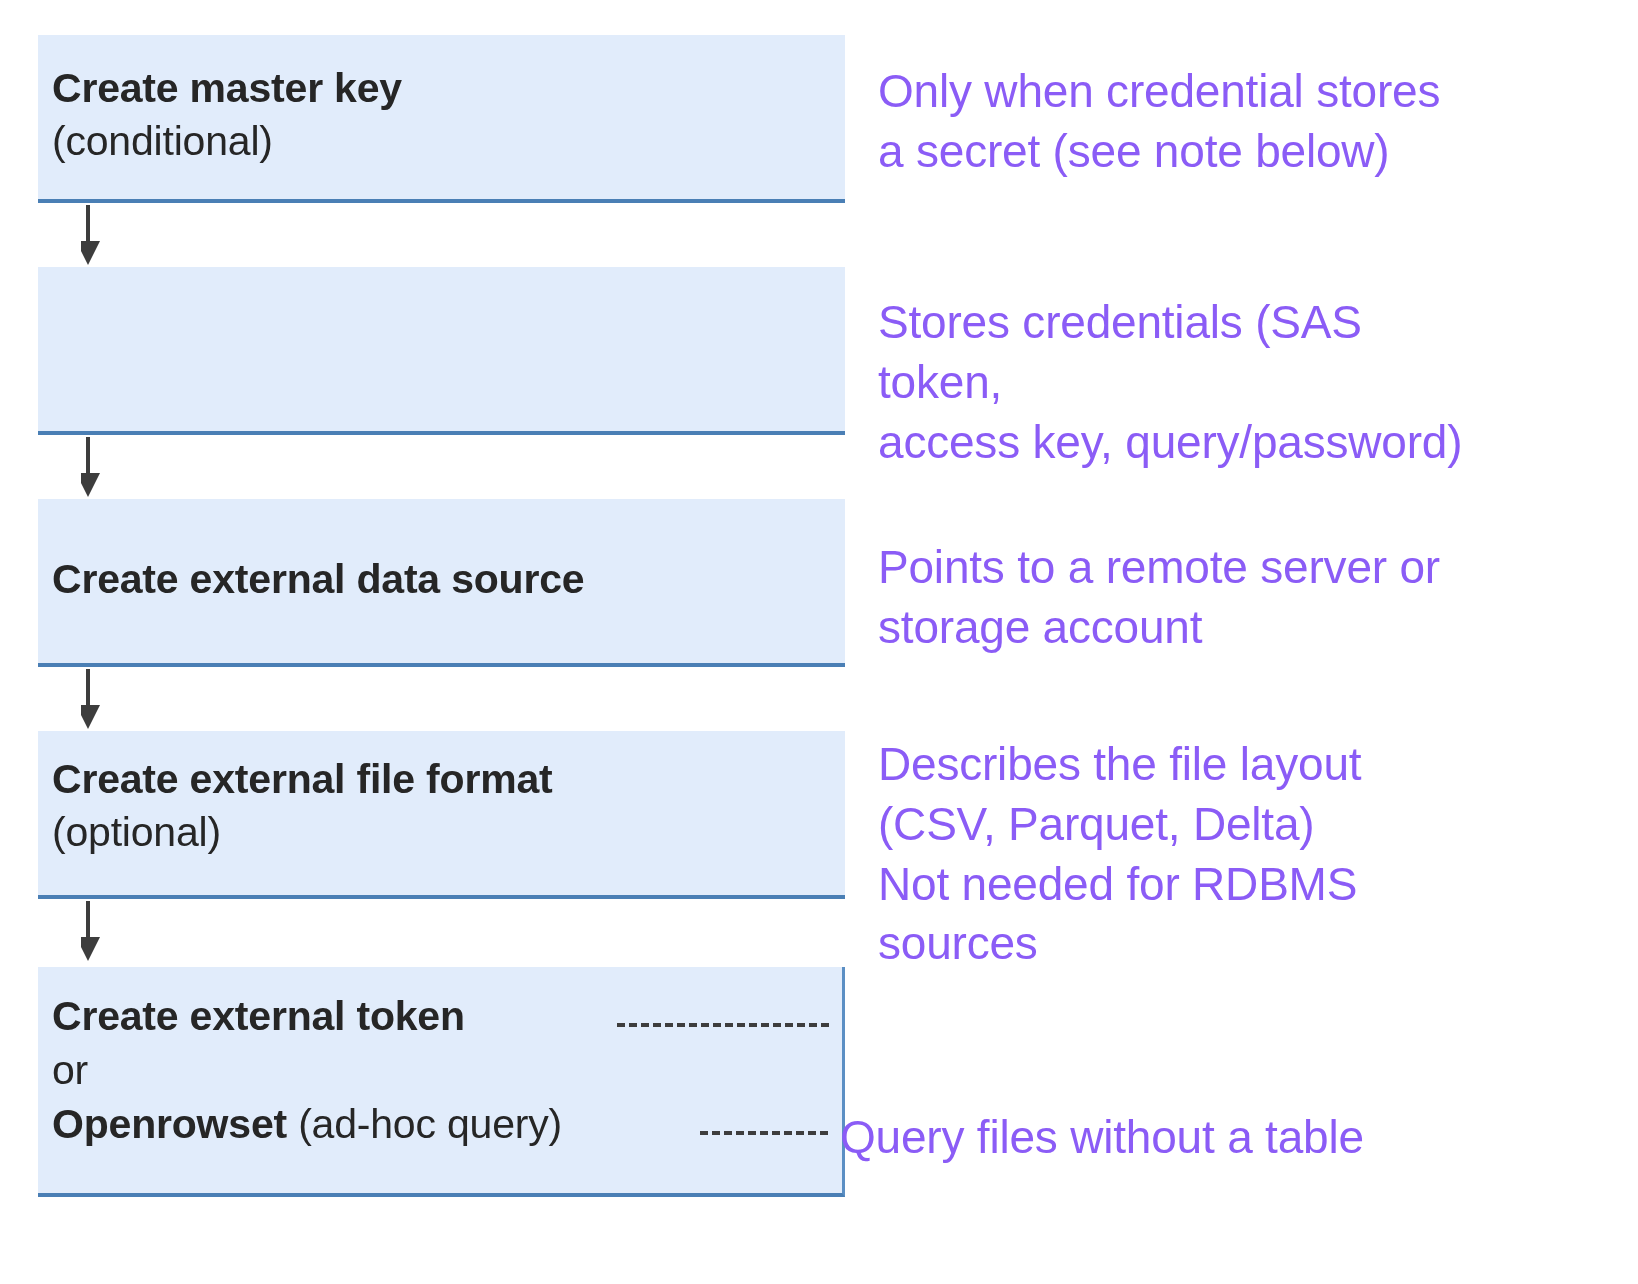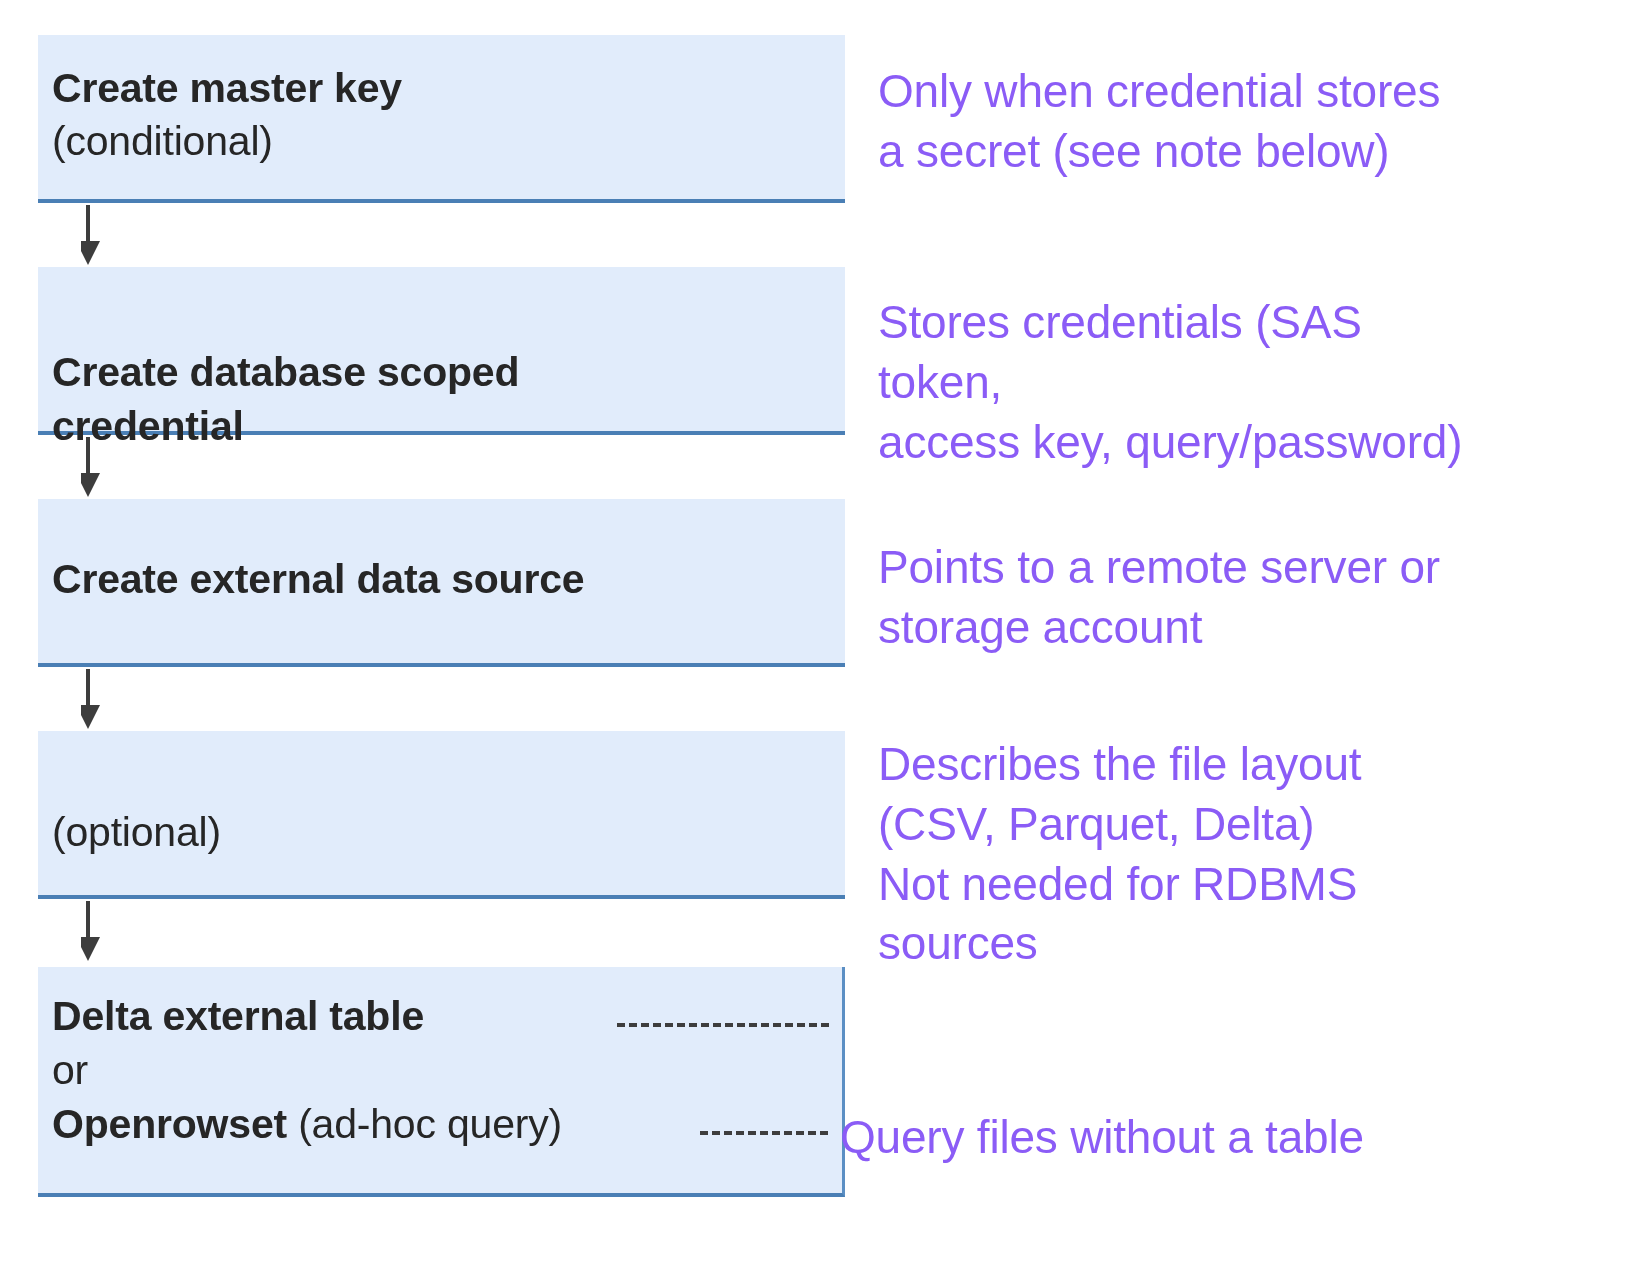--- a/index.html
+++ b/index.html
@@ -89,24 +89,20 @@
 a secret (see note below)</div>
 
   <div class="arrow" style="top:205px;">
     <svg width="30" height="62" viewBox="0 0 30 62">
       <line x1="7" y1="0" x2="7" y2="42" stroke="#3d3d3d" stroke-width="4"></line>
       <polygon points="7,60 -5,36 19,36" fill="#3d3d3d"></polygon>
     </svg>
   </div>
 
   <div class="step-box" style="top:267px; height:168px;"></div>
-  <div class="step-text" style="top:293px; white-space:pre-line; font-weight:bold;">
-    <span class="b">Create database scoped
-credential</span>
-  </div>
   <div class="note" style="top:293px;">Stores credentials (SAS token,
 access key, query/password)</div>
 
   <div class="arrow" style="top:437px;">
     <svg width="30" height="62" viewBox="0 0 30 62">
       <line x1="7" y1="0" x2="7" y2="42" stroke="#3d3d3d" stroke-width="4"></line>
       <polygon points="7,60 -5,36 19,36" fill="#3d3d3d"></polygon>
     </svg>
   </div>
 
@@ -119,38 +115,38 @@
 
   <div class="arrow" style="top:669px;">
     <svg width="30" height="62" viewBox="0 0 30 62">
       <line x1="7" y1="0" x2="7" y2="42" stroke="#3d3d3d" stroke-width="4"></line>
       <polygon points="7,60 -5,36 19,36" fill="#3d3d3d"></polygon>
     </svg>
   </div>
 
   <div class="step-box" style="top:731px; height:168px;"></div>
   <div class="step-text" style="top:753px;">
-    <br>
+    <span class="b">Create external file format</span><br>
     <span class="n">(optional)</span>
   </div>
   <div class="note" style="top:735px;">Describes the file layout
 (CSV, Parquet, Delta)
 Not needed for RDBMS sources</div>
 
   <div class="arrow" style="top:901px;">
     <svg width="30" height="62" viewBox="0 0 30 62">
       <line x1="7" y1="0" x2="7" y2="42" stroke="#3d3d3d" stroke-width="4"></line>
       <polygon points="7,60 -5,36 19,36" fill="#3d3d3d"></polygon>
     </svg>
   </div>
 
   <div class="step-box has-right-edge" style="top:967px; height:230px;"></div>
 
   <div class="step-text" style="top:990px;">
-    <span class="b">Delta external table</span>
+    <span class="b">Create external token</span>
   </div>
   <div class="step-text" style="top:1044px;">
     <span class="n">or</span>
   </div>
   <div class="step-text" style="top:1098px;">
     <span class="b">Openrowset</span><span class="n"> (ad-hoc query)</span>
   </div>
 
   <div class="dashed" style="left:617px; top:1023px; width:212px;"></div>
   <div class="dashed" style="left:700px; top:1131px; width:128px;"></div>

